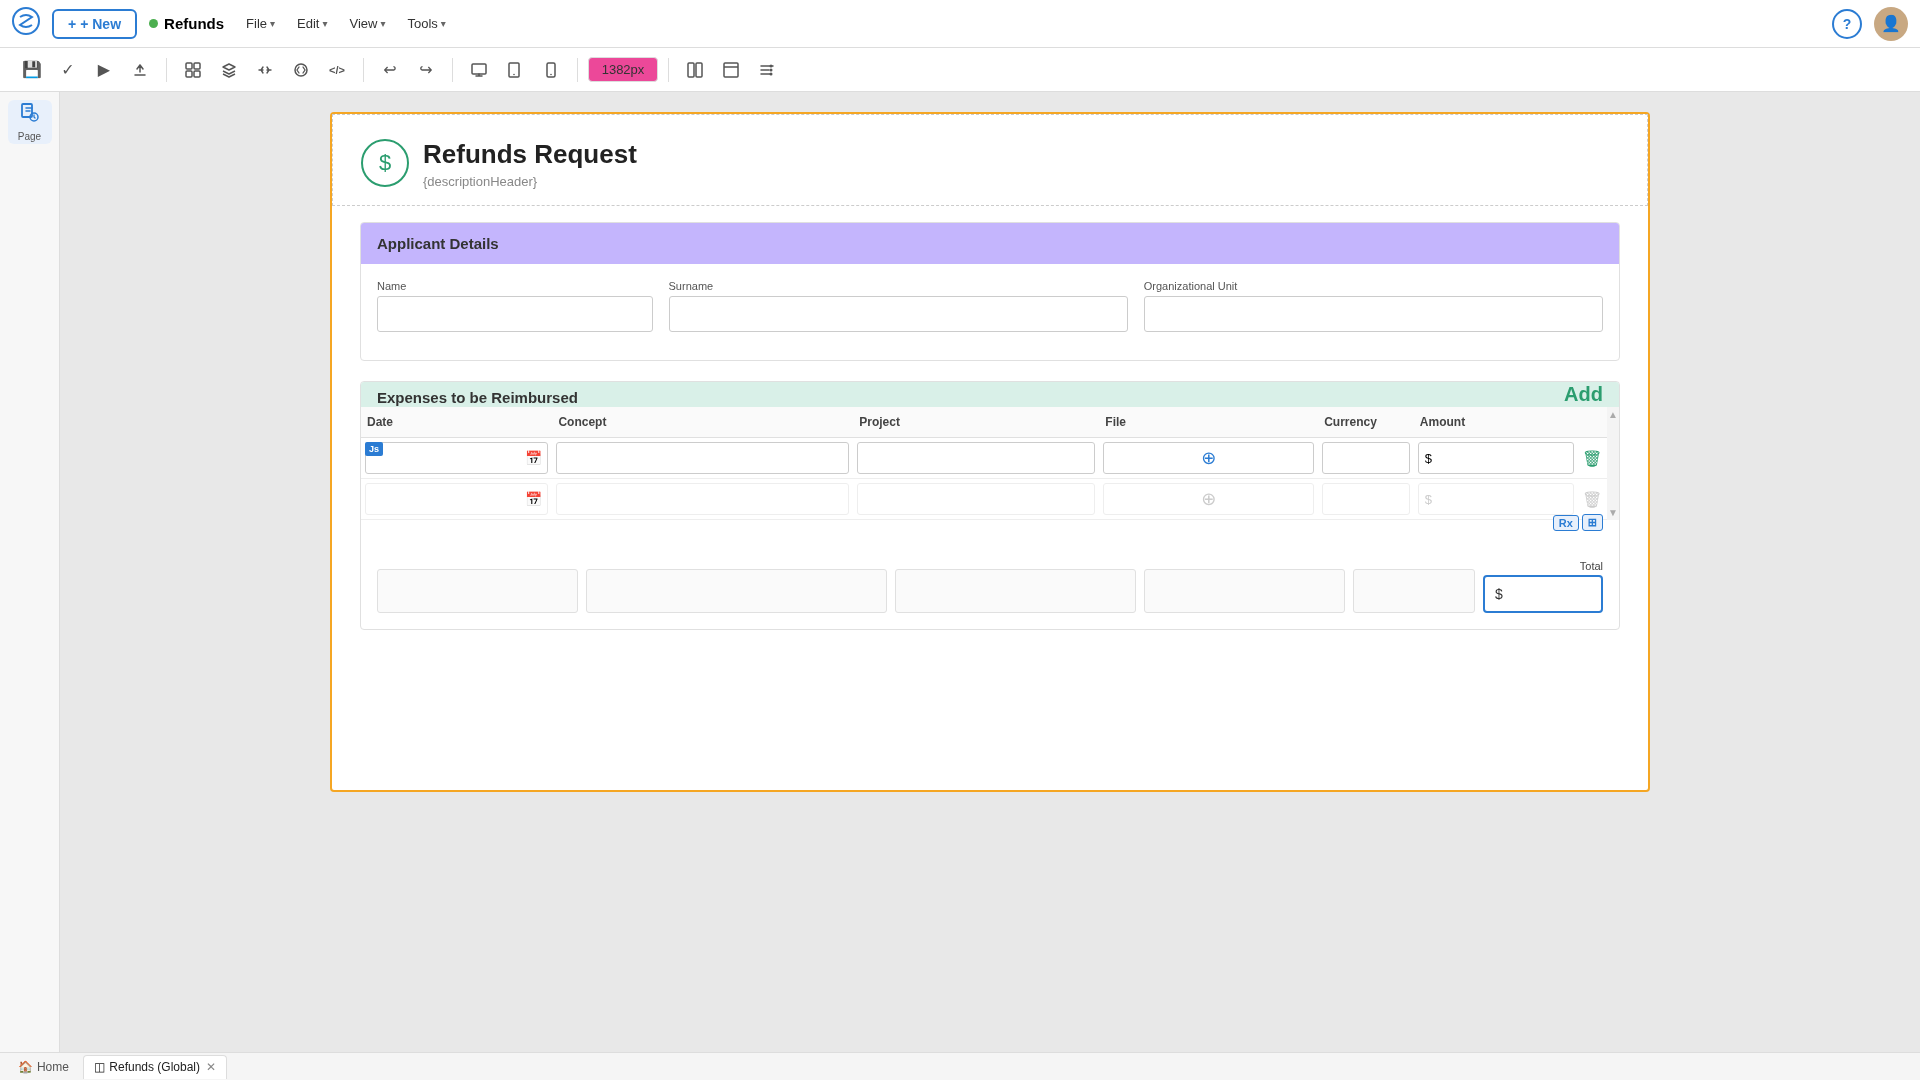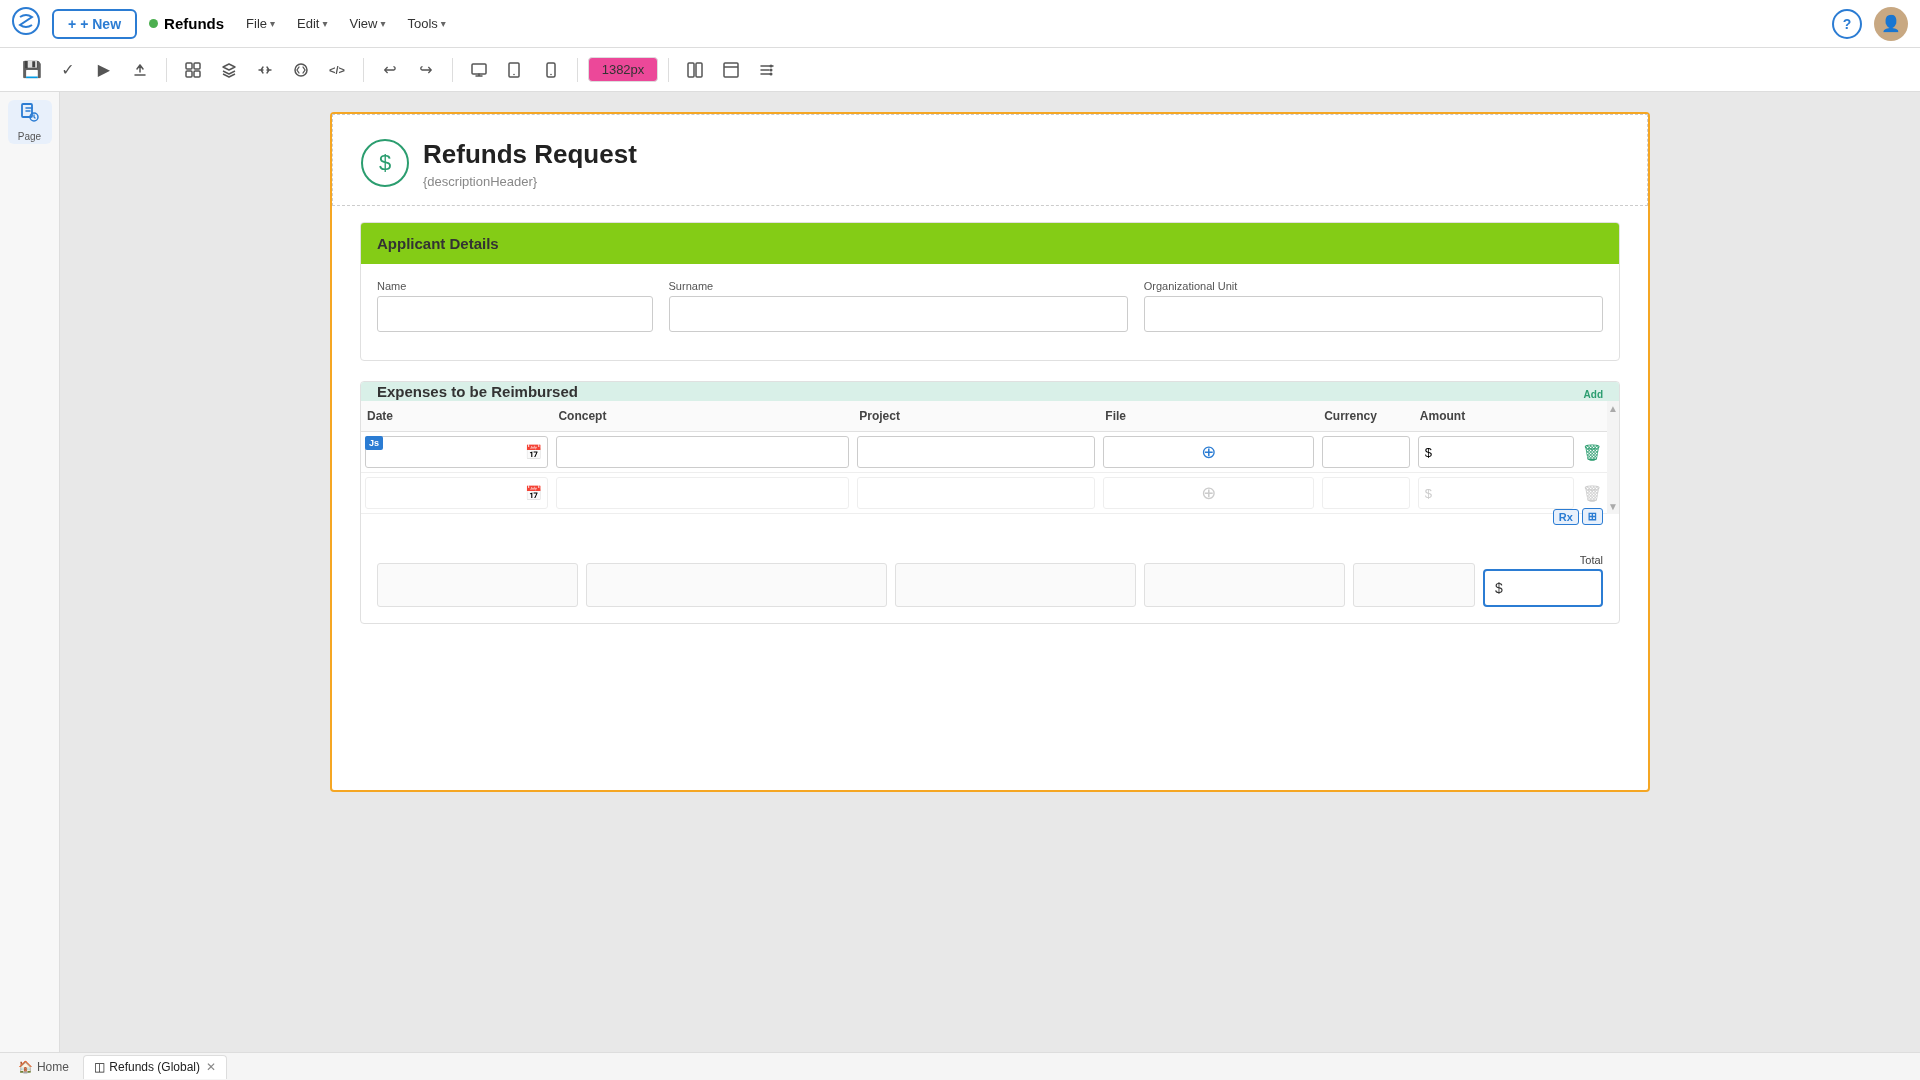--- a/index.html
+++ b/index.html
@@ -93,42 +93,42 @@
 
     
     .form-sections { padding: 16px 28px; }
 
     
     .section-card {
       background: #fff; border: 1px solid #e0e0e0; border-radius: 4px;
       margin-bottom: 20px; overflow: hidden;
     }
     .section-header {
-      background: #84cc16; padding: 12px 16px; font-size: 15px;
+      background: #c4b5fd; padding: 12px 16px; font-size: 15px;
       font-weight: 600; color: #333;
     }
     .section-body { padding: 16px; }
     .form-row { display: flex; gap: 16px; margin-bottom: 12px; }
     .form-field { display: flex; flex-direction: column; gap: 4px; }
     .form-field.name-field { flex: 1.2; }
     .form-field.surname-field { flex: 2; }
     .form-field.org-field { flex: 2; }
     .field-label { font-size: 11px; color: #555; }
     .field-input {
       height: 36px; border: 1px solid #ccc; border-radius: 3px;
       padding: 0 8px; font-size: 13px; outline: none; background: #fff;
     }
 
     
     .expenses-header {
       display: flex; align-items: flex-end; justify-content: space-between;
       background: #d9f0e8; padding: 1px 16px;
     }
     .expenses-title { font-size: 15px; font-weight: 600; color: #333; }
-    .add-btn { color: #2b9d6f; font-size: 10px; font-weight: 600; cursor: pointer; }
+    .add-btn { color: #2b9d6f; font-size: 20px; font-weight: 600; cursor: pointer; }
 
     .expenses-table { width: 100%; border-collapse: collapse; }
     .expenses-table th {
       text-align: left; font-size: 12px; color: #444; font-weight: 600;
       padding: 8px 6px; border-bottom: 1px solid #e0e0e0; background: #fafafa;
     }
     .expenses-table td {
       padding: 4px 4px; border-bottom: 1px solid #eee; vertical-align: middle;
     }
     .expense-input {

